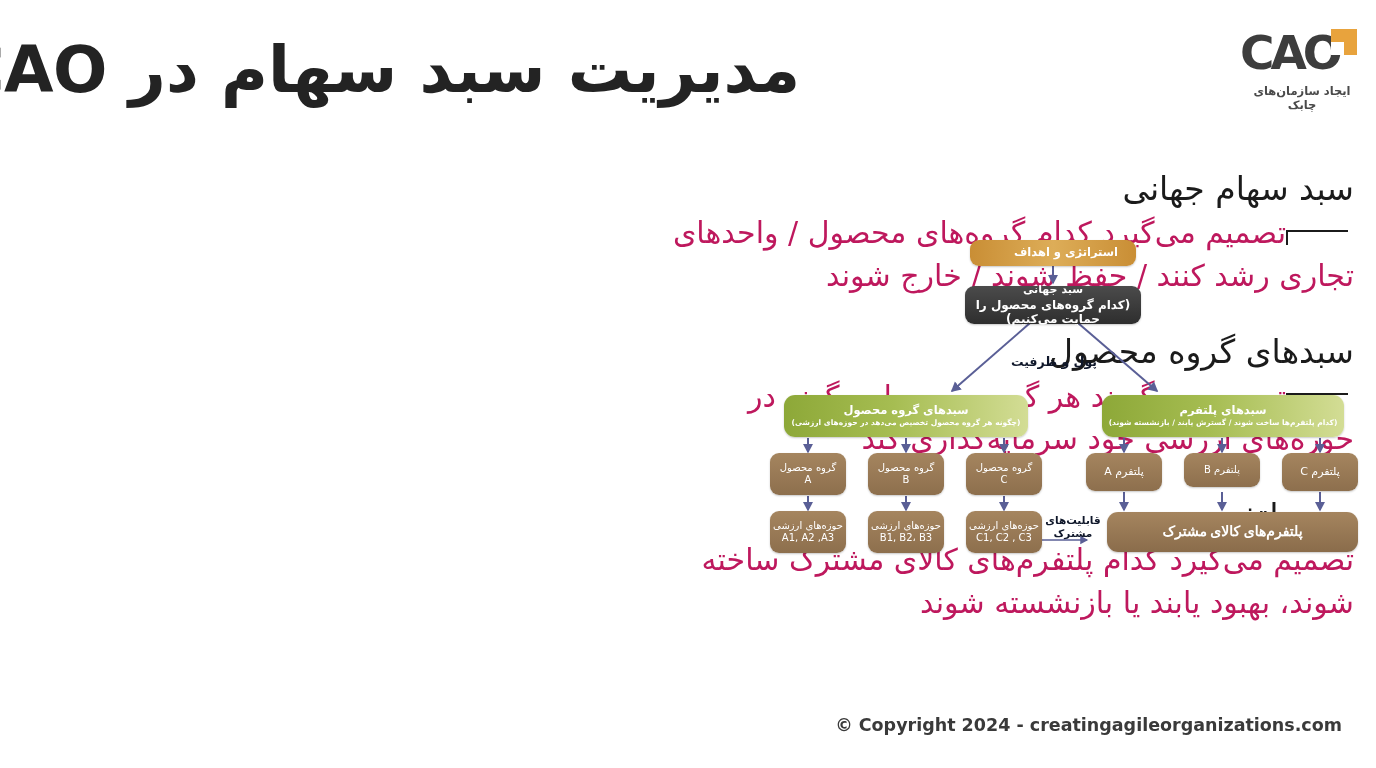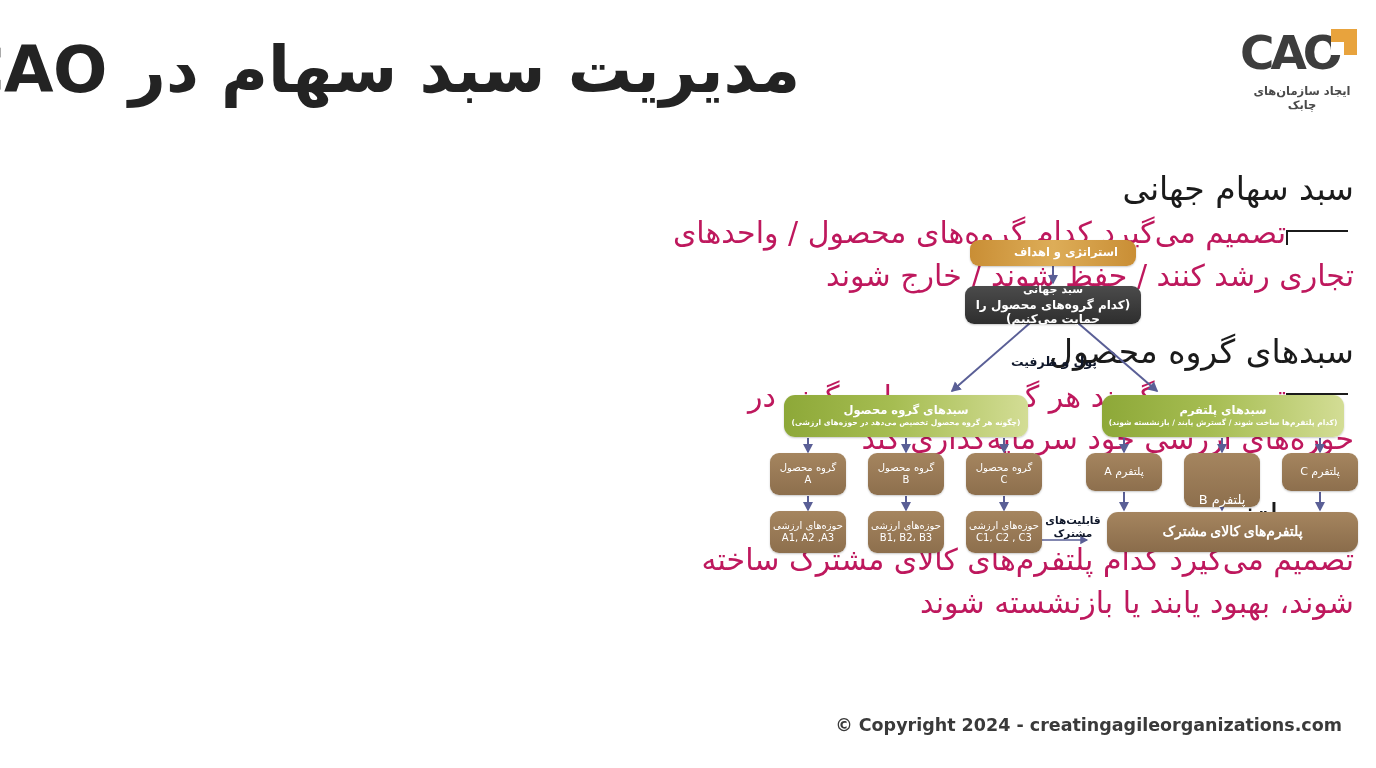--- a/index.html
+++ b/index.html
@@ -330,21 +330,21 @@
     <span class="dgm-line">B1, B2، B3</span>
   </div>
   <div class="dgm-box box-brown" style="left:204px; top:273px; width:76px; height:42px;">
     <span class="dgm-line">حوزه‌های ارزشی</span>
     <span class="dgm-line">C1, C2 , C3</span>
   </div>
 
   <div class="dgm-box box-brown" style="left:324px; top:215px; width:76px; height:38px; font-size:11px;">
     <span class="dgm-line">پلتفرم A</span>
   </div>
-  <div class="dgm-box box-brown" style="left:422px; top:215px; width:76px; height:54px; font-size:13px;justify-content:flex-end;">
+  <div class="dgm-box box-brown" style="left:422px; top:215px; width:76px; height:34px; font-size:10px;">
     <span class="dgm-line">پلتفرم B</span>
   </div>
   <div class="dgm-box box-brown" style="left:520px; top:215px; width:76px; height:38px; font-size:11px;">
     <span class="dgm-line">پلتفرم C</span>
   </div>
 
   <div class="dgm-label label-capab" style="left:277px; top:276px; width:68px; white-space:pre-line;">قابلیت‌های
 مشترک</div>
 
   <div class="dgm-box box-wide" style="left:345px; top:274px; width:251px; height:40px;">

